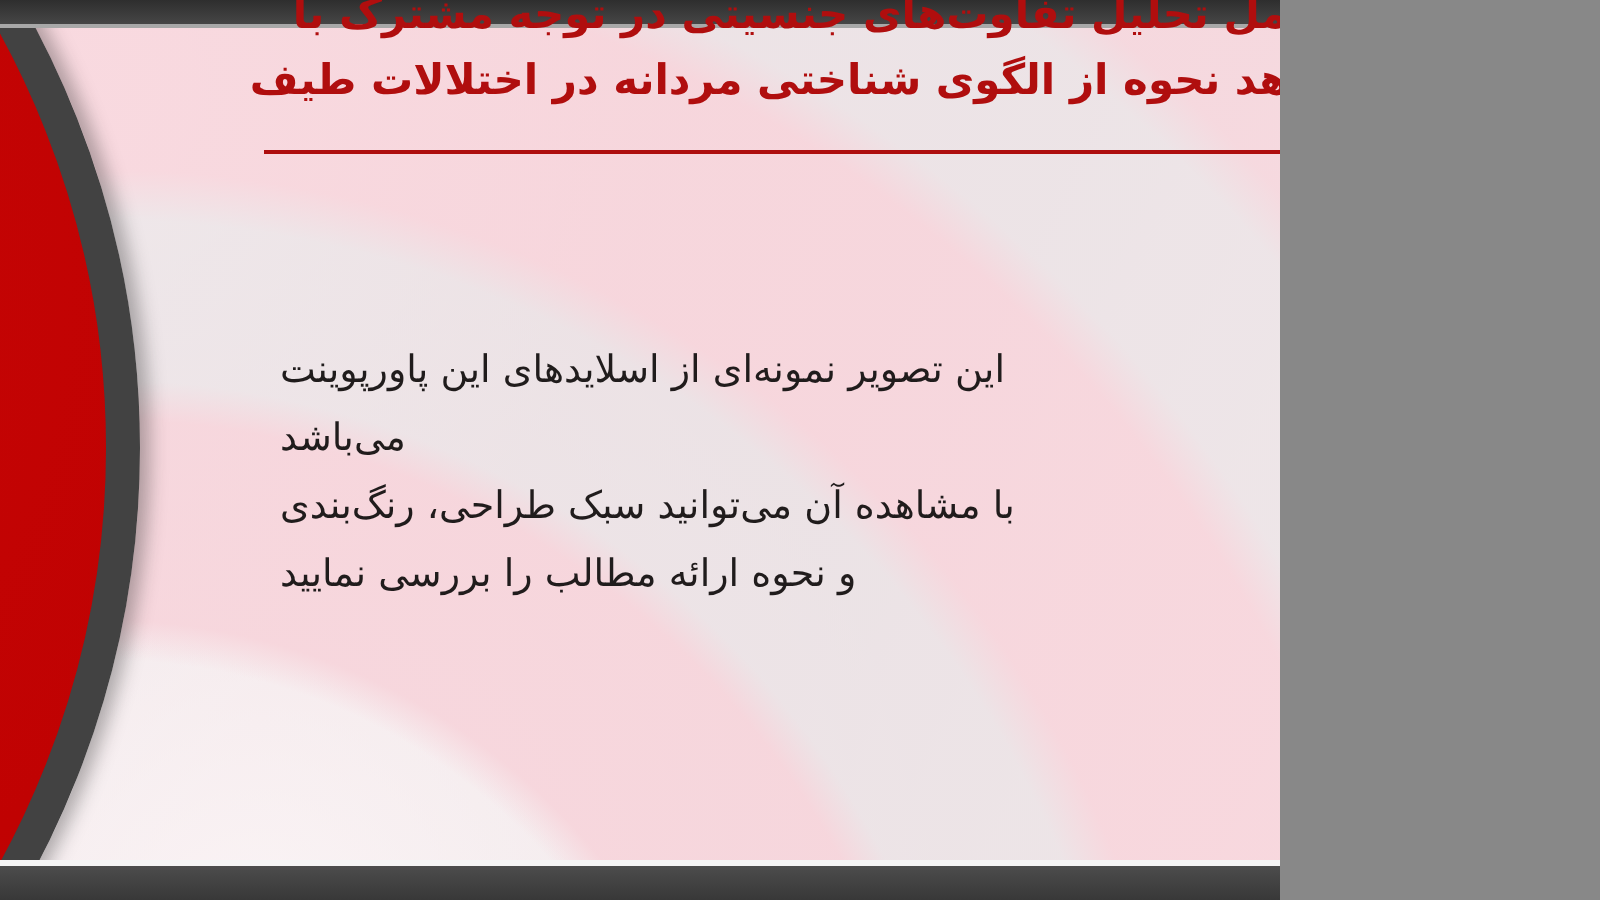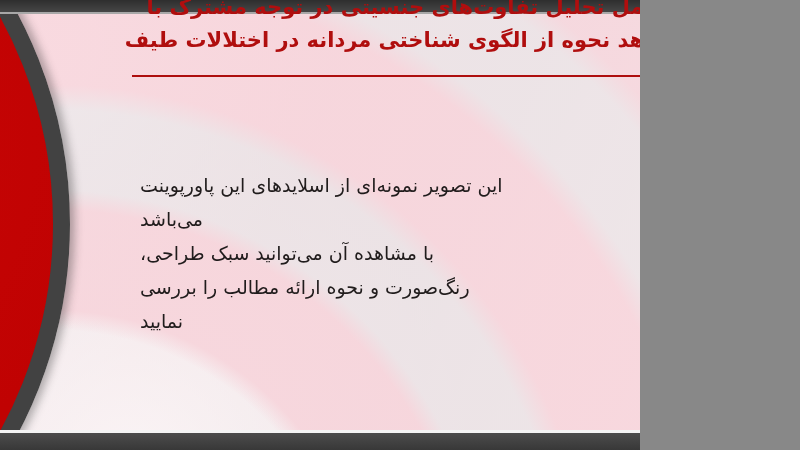--- a/index.html
+++ b/index.html
@@ -124,16 +124,16 @@
 
   <div class="title-underline"></div>
 
   <div class="title-block">
     <div>کامل تحلیل تفاوت‌های جنسیتی در توجه مشترک با</div>
     <div>شواهد نحوه از الگوی شناختی مردانه در اختلالات طیف</div>
   </div>
 
   <div class="body-block">
     <div>این تصویر نمونه‌ای از اسلایدهای این پاورپوینت می‌باشد</div>
-    <div>با مشاهده آن می‌توانید سبک طراحی، رنگ‌صورت و نحوه ارائه مطالب را بررسی نمایید</div>
+    <div>با مشاهده آن می‌توانید سبک طراحی، رنگ‌بندی و نحوه ارائه مطالب را بررسی نمایید</div>
   </div>
 
 </div>
 
 </body></html>

